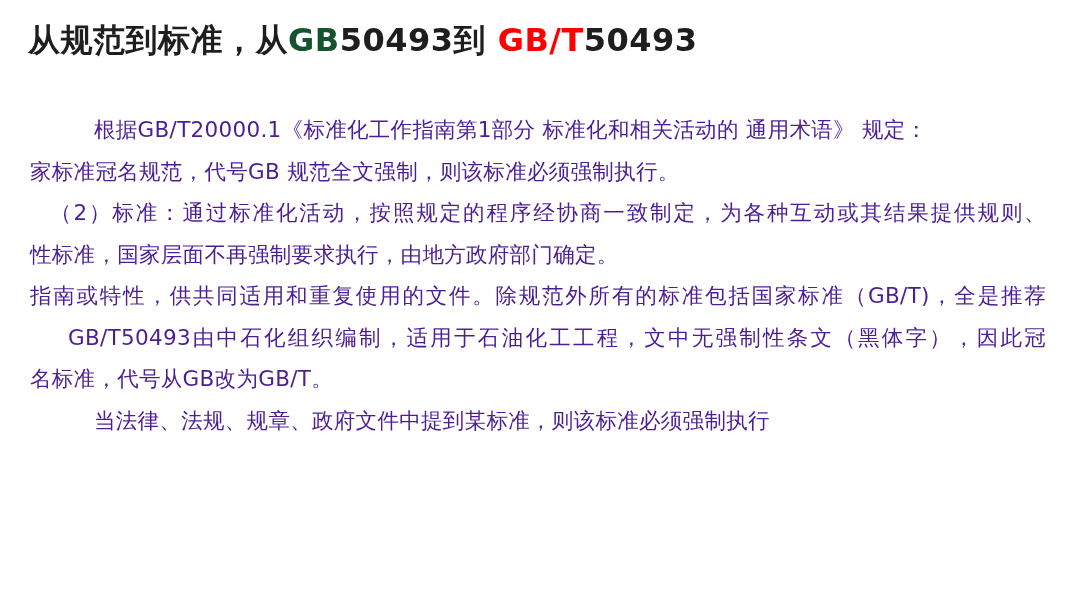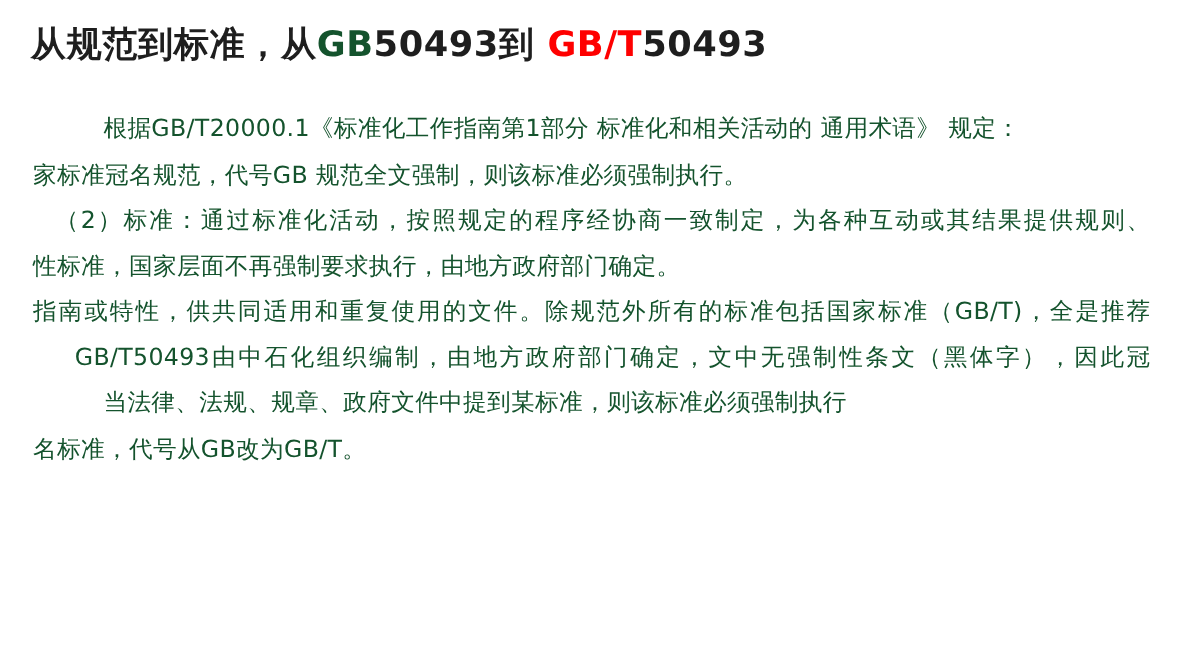--- a/index.html
+++ b/index.html
@@ -44,24 +44,24 @@
 </style>
 </head>
 <body>
 
 <div class="slide">
 
   <h1 class="title">
     <span style="color: rgb(30, 30, 30); font-family: Liberation Mono, monospace;">从规范到标准，从</span><span style="color: #14532d;">GB</span><span style="color: rgb(30, 30, 30);">50493</span><span style="color: rgb(30, 30, 30);">到 </span><span style="color: rgb(254, 0, 0); margin-top: 29px;">GB/T</span><span style="color: rgb(30, 30, 30);">50493</span>
   </h1>
 
-  <div class="body-text" style="color: #14532d;">
+  <div class="body-text" style="color: #4c1d95; margin-top: 12px;">
     <div class="line indent-lg left">根据GB/T20000.1《标准化工作指南第1部分 标准化和相关活动的 通用术语》 规定：</div>
     <div class="line left">家标准冠名规范，代号GB 规范全文强制，则该标准必须强制执行。</div>
     <div class="line indent-sm justify">（2）标准：通过标准化活动，按照规定的程序经协商一致制定，为各种互动或其结果提供规则、</div>
     <div class="line left">性标准，国家层面不再强制要求执行，由地方政府部门确定。</div>
     <div class="line justify">指南或特性，供共同适用和重复使用的文件。除规范外所有的标准包括国家标准（GB/T)，全是推荐</div>
-    <div class="line indent-md justify">GB/T50493由中石化组织编制，由地方政府部门确定，文中无强制性条文（黑体字），因此冠</div>
+    <div class="line indent-md justify">GB/T50493由中石化组织编制，适用于石油化工工程，文中无强制性条文（黑体字），因此冠</div>
+    <div class="line left">名标准，代号从GB改为GB/T。</div>
     <div class="line indent-lg left">当法律、法规、规章、政府文件中提到某标准，则该标准必须强制执行</div>
-    <div class="line left">名标准，代号从GB改为GB/T。</div>
   </div>
 
 </div>
 
 </body></html>

